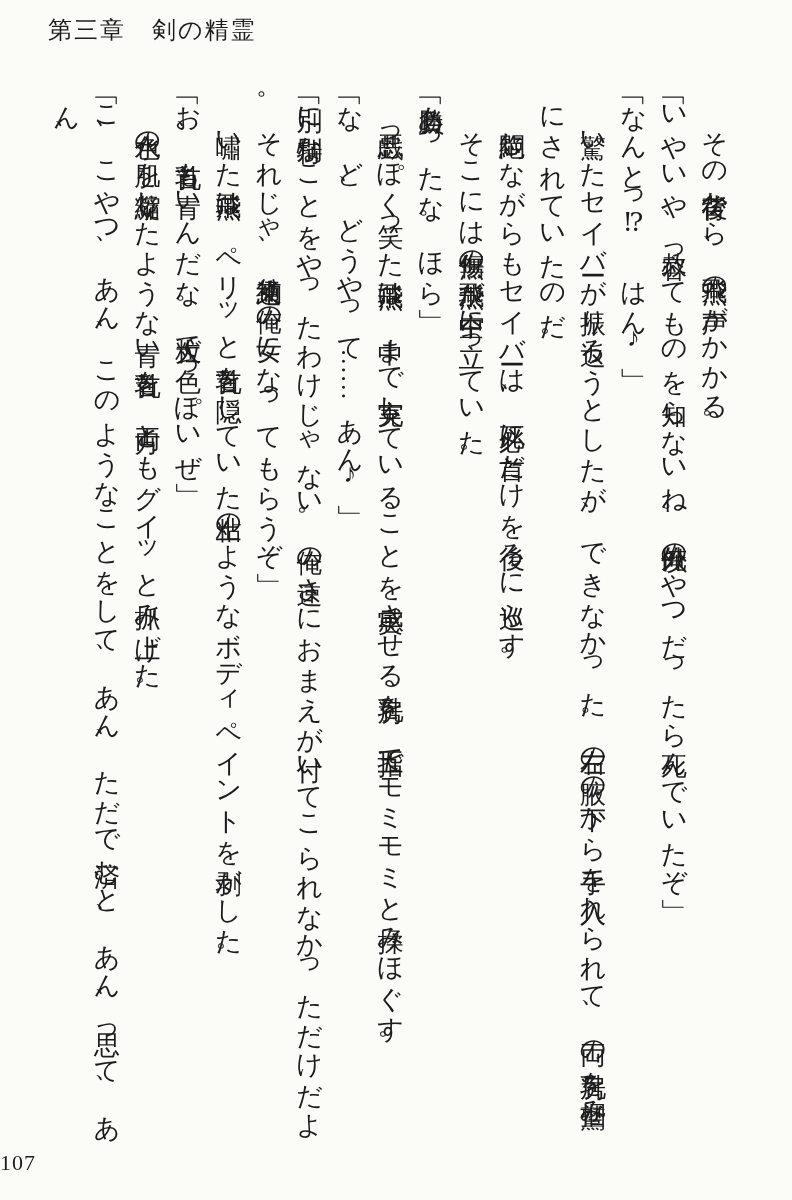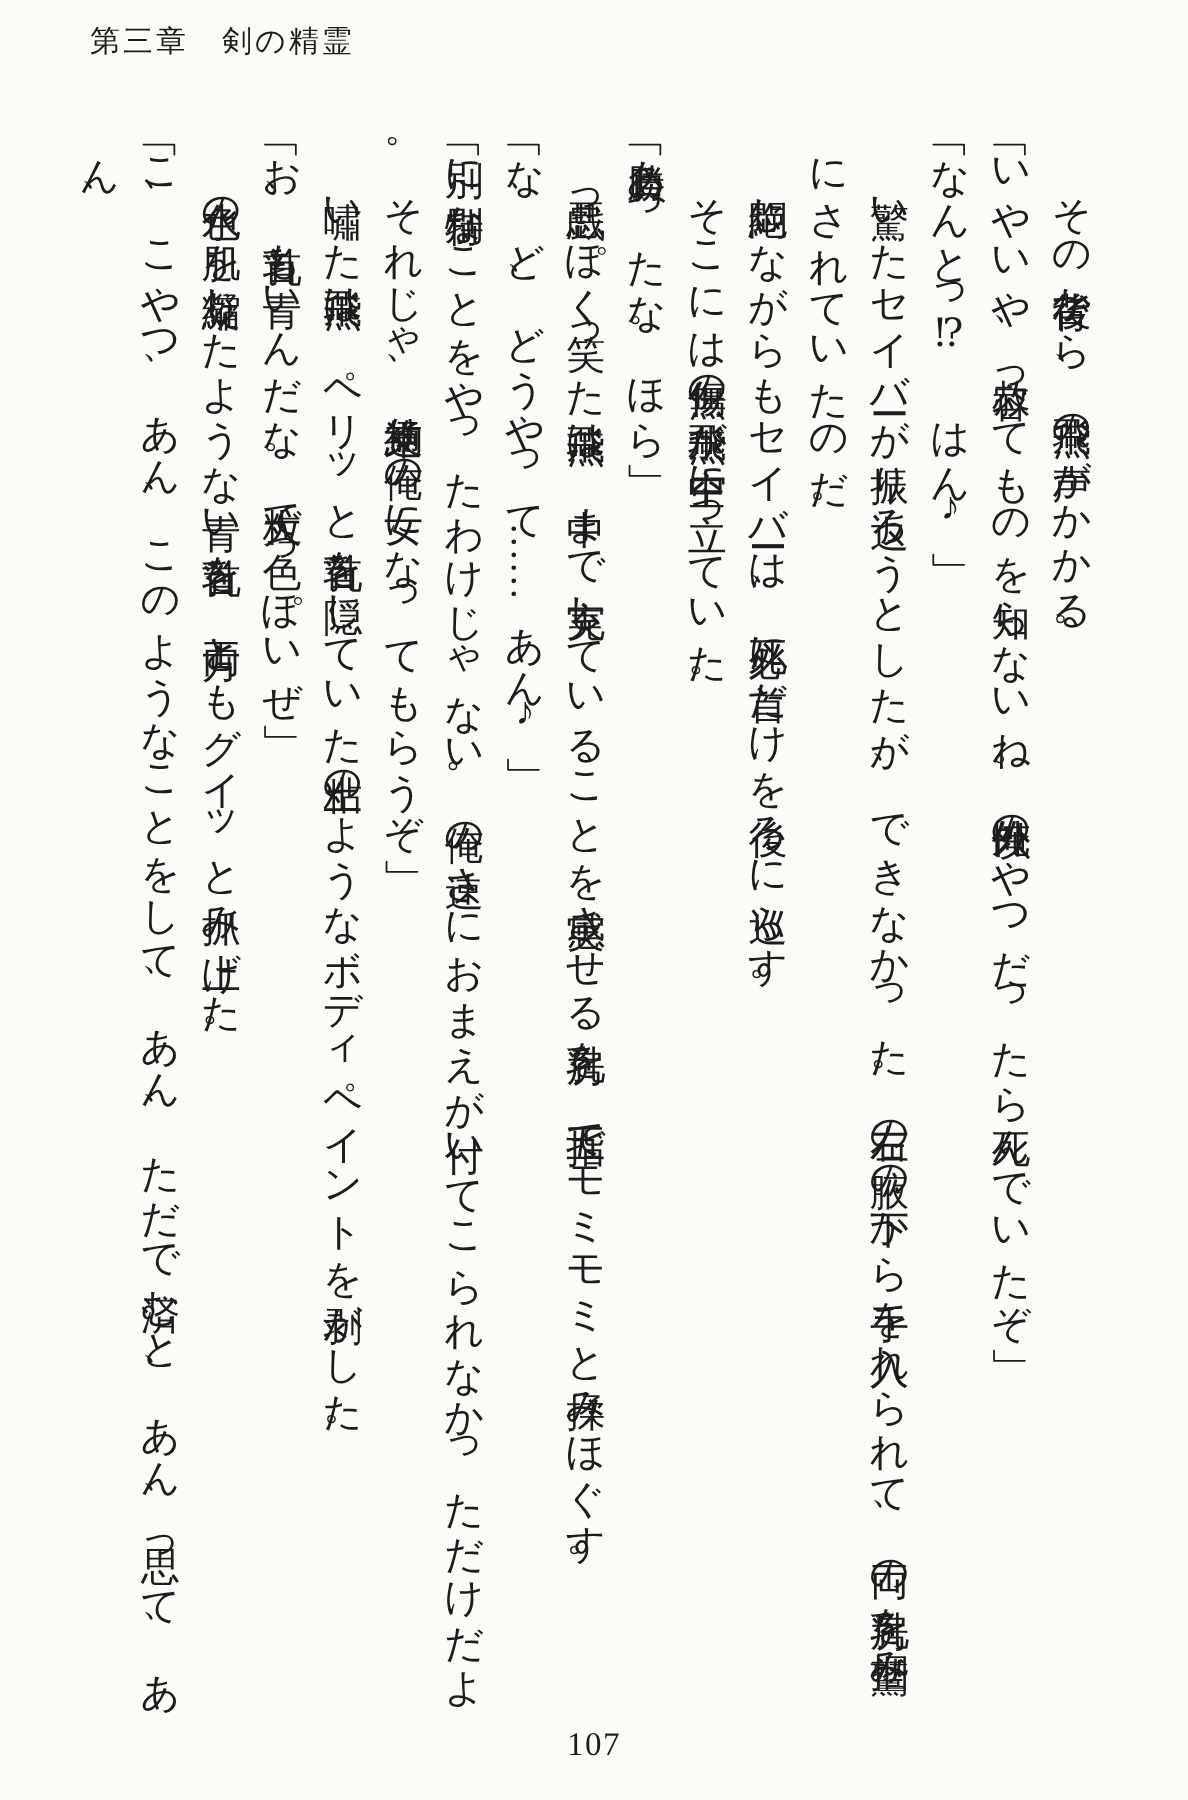--- a/index.html
+++ b/index.html
@@ -10,23 +10,23 @@
     width: 792px;
     height: 1200px;
     position: relative;
     background: #fbfbf8;
     color: #1c1c1c;
     font-family: "Liberation Serif", "DejaVu Serif", serif;
     overflow: hidden;
   }
   .chapter-header {
     position: absolute;
-    left: 60px;
+    left: 48px;
     top: 14px;
-    font-size: 20px;
+    font-size: 24px;
     letter-spacing: 2px;
     white-space: pre;
   }
   .vertical-body {
     position: absolute;
     top: 88px;
     right: 58px;
     height: 1042px;
     writing-mode: vertical-rl;
     text-orientation: mixed;
@@ -39,21 +39,20 @@
     line-height: 40.5px;
     word-break: break-all;
     line-break: anywhere;
     white-space: pre-wrap;
   }
   .page-number {
     position: absolute;
     bottom: 24px;
     left: 0;
     width: 100%;
-    text-align: center;
     font-size: 22px;
     letter-spacing: 1px;
   }
 </style>
 </head>
 <body>
 
 <div class="chapter-header">第三章　剣の精霊</div>
 
 <div class="vertical-body">

